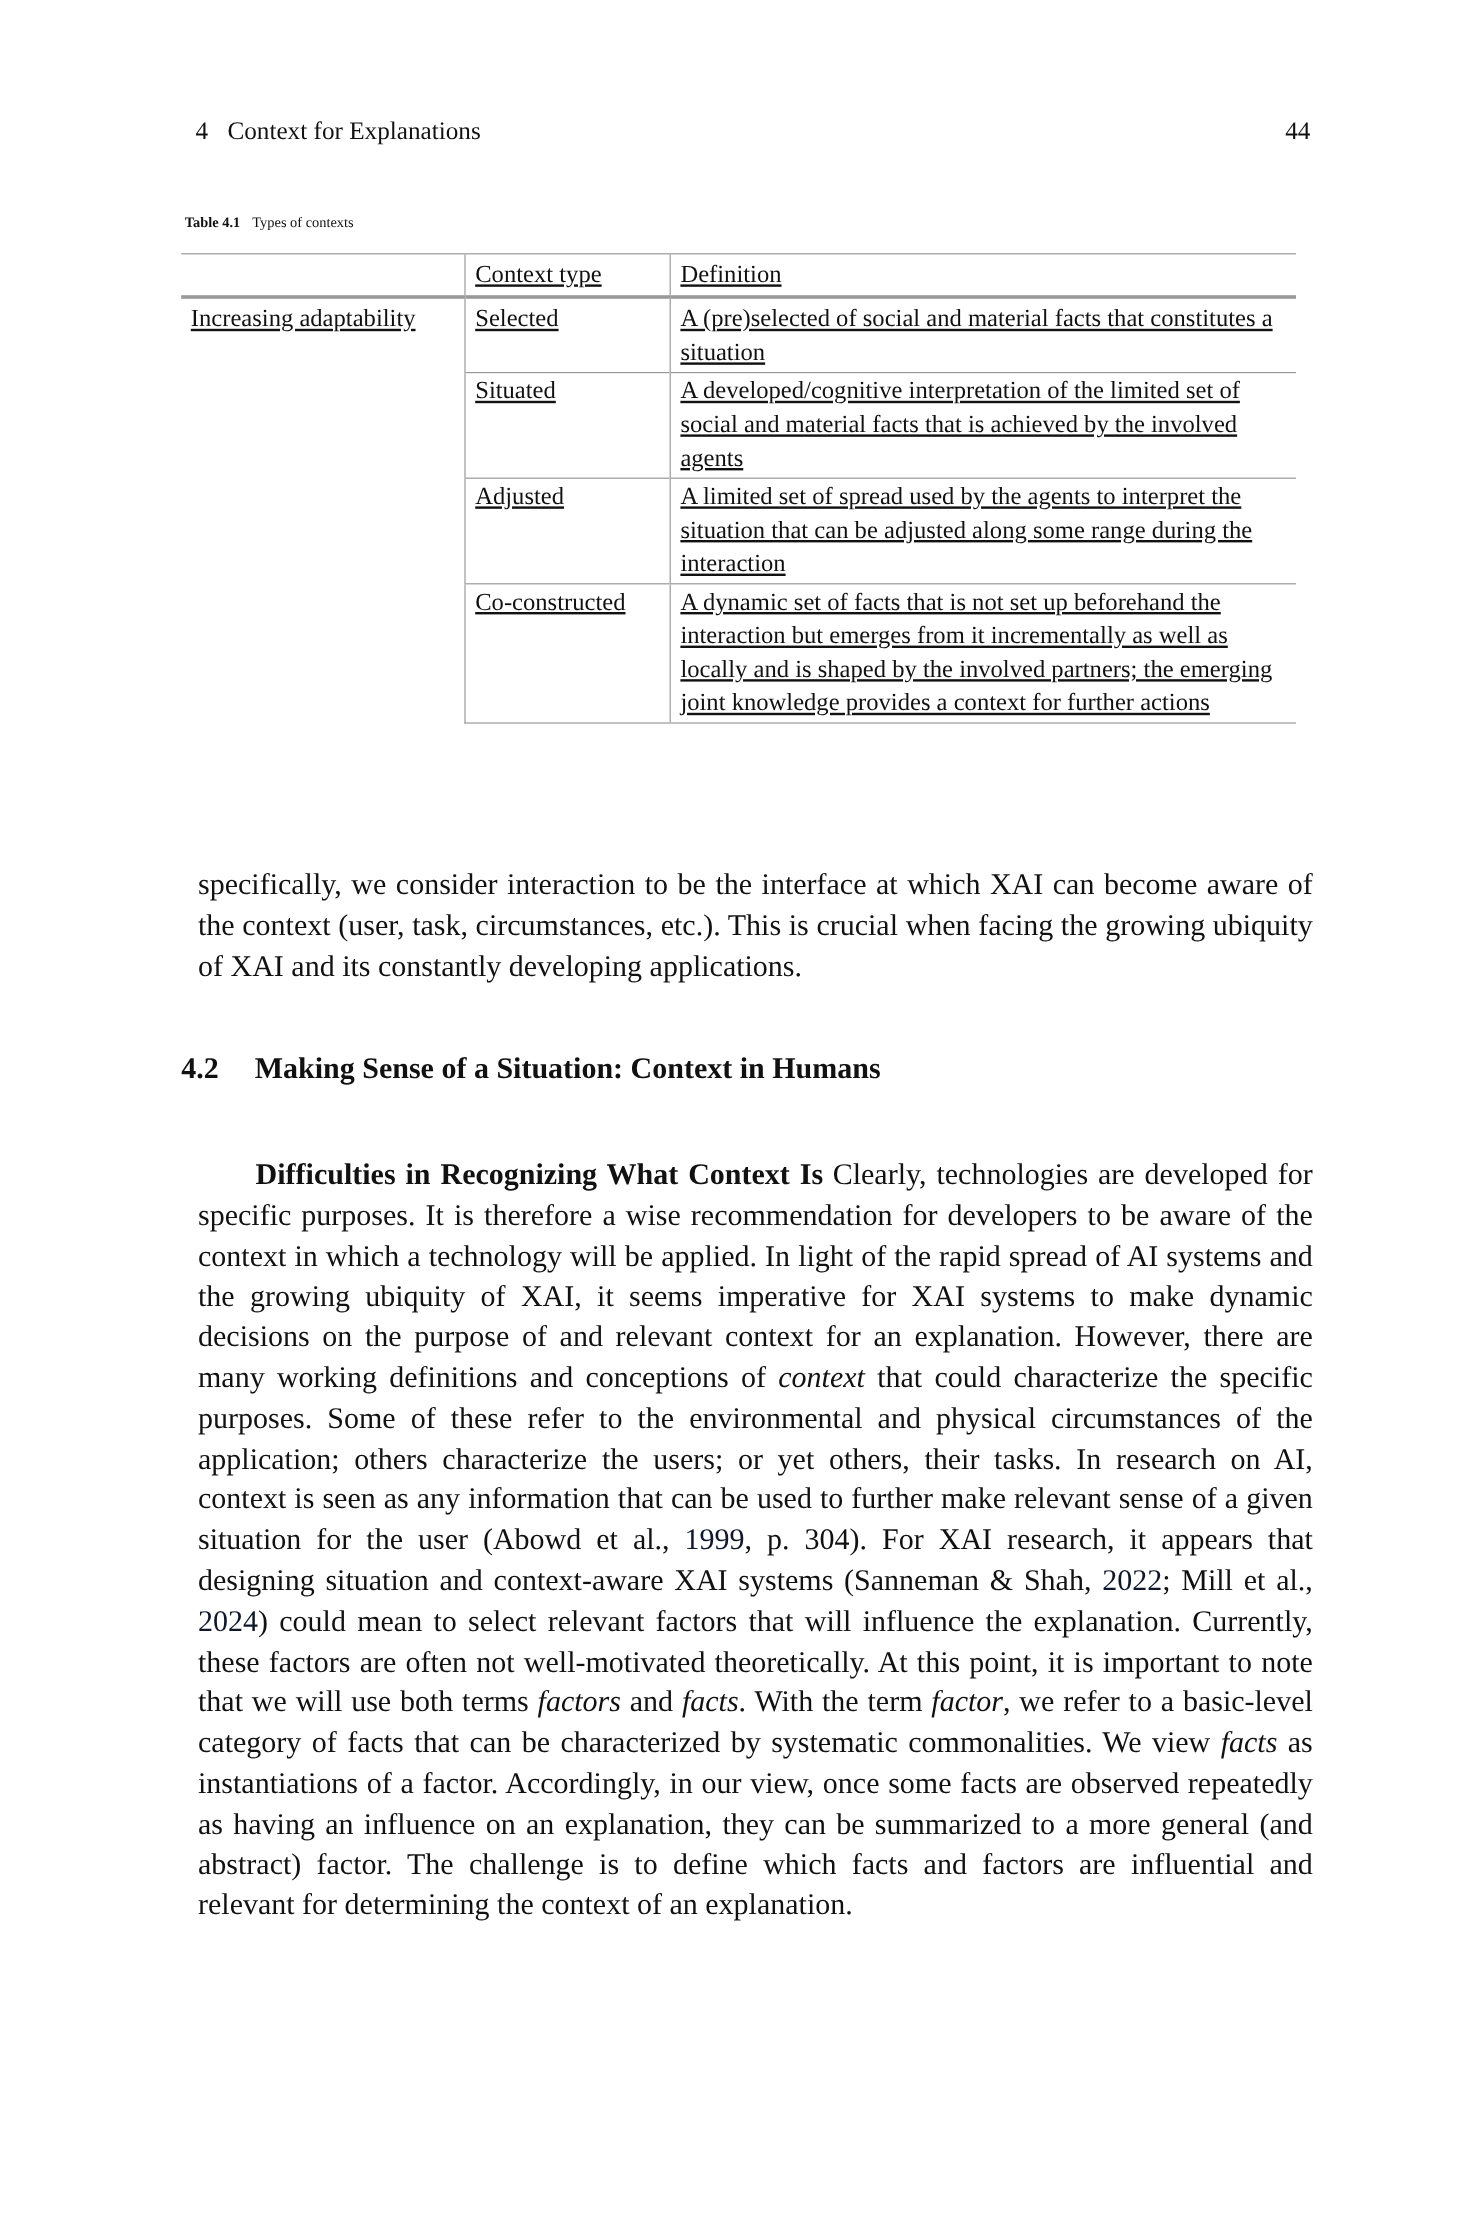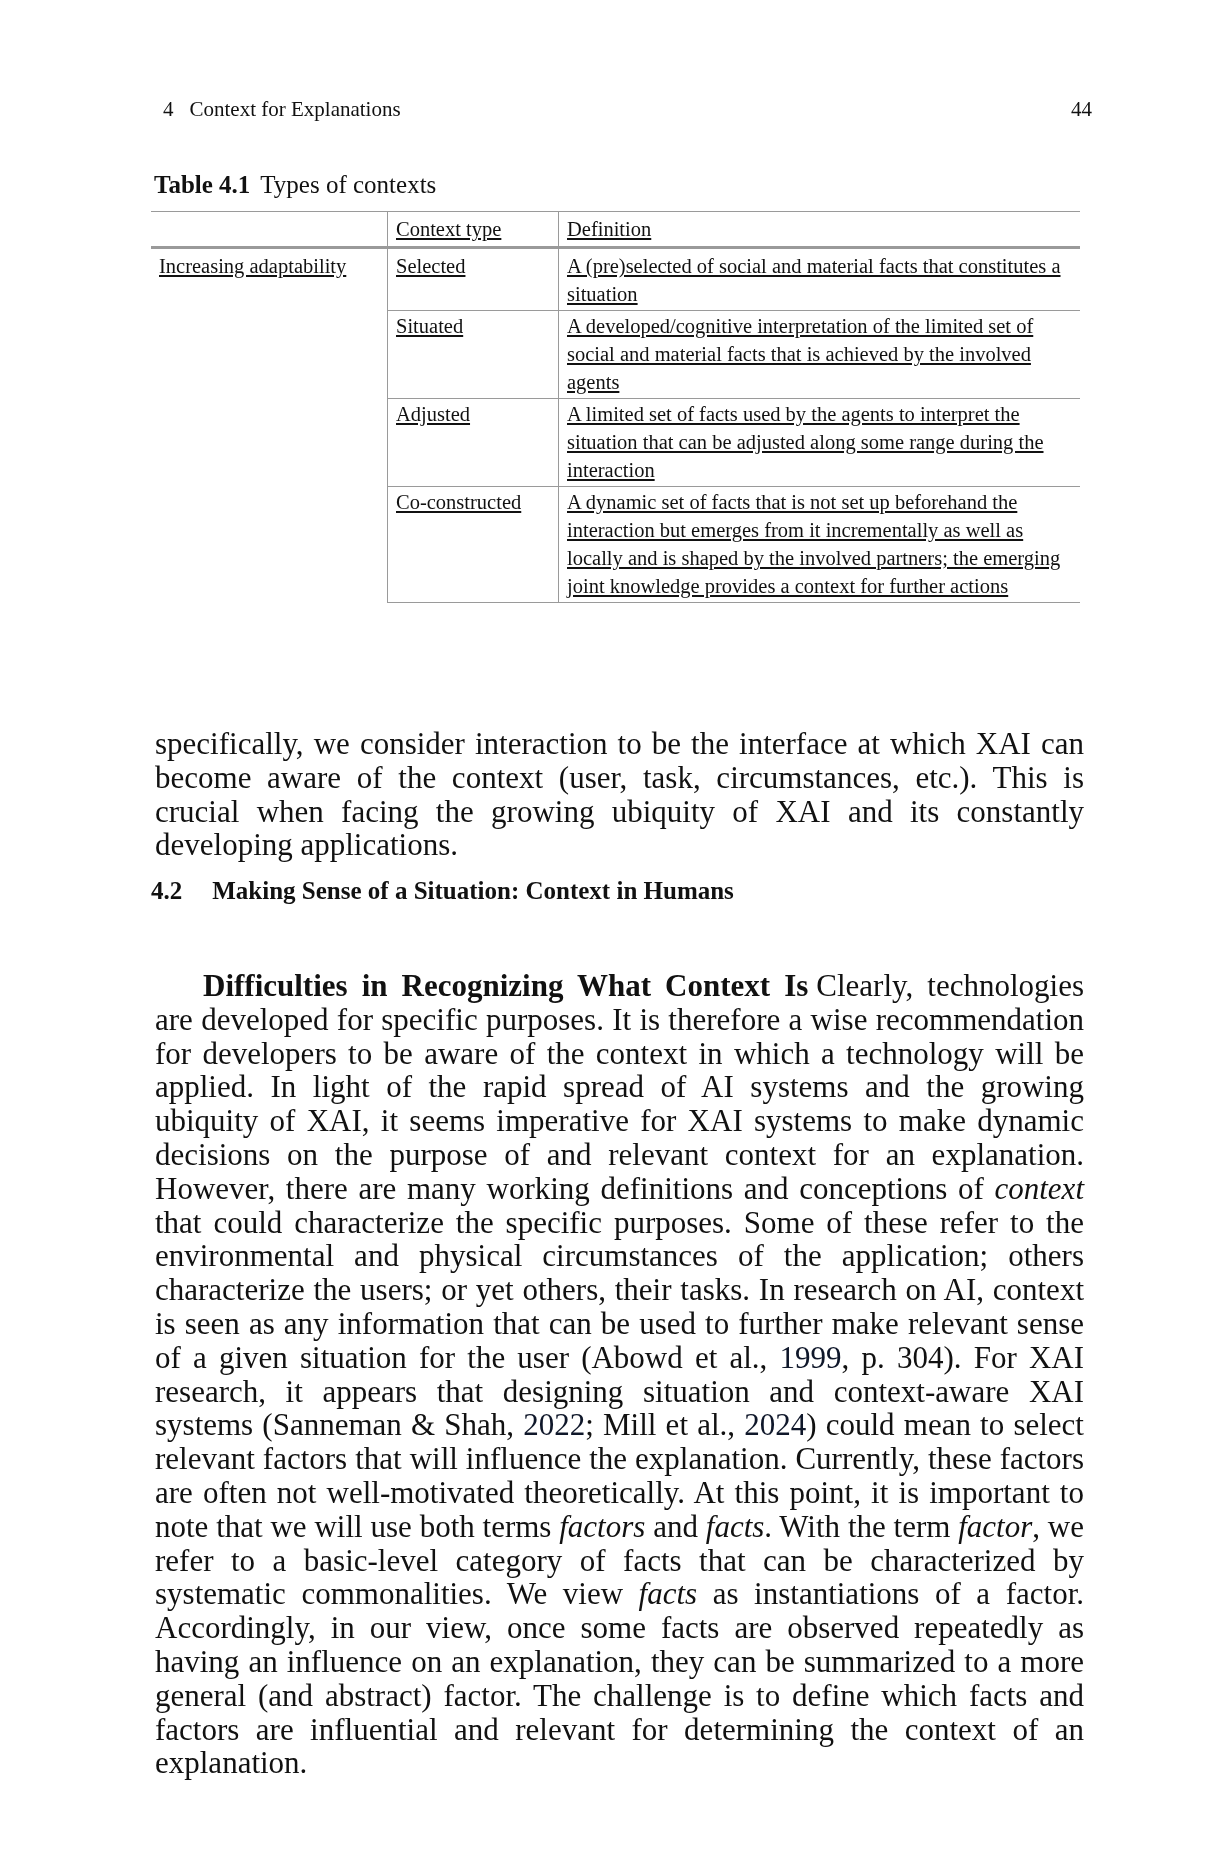--- a/index.html
+++ b/index.html
@@ -9,21 +9,21 @@
     }
     .page { position: absolute; left: 151px; top: 0; width: 929px; }
 
     .running-head {
       position: absolute; top: 97px; left: 0; width: 929px;
       font-size: 21px; line-height: 24px; display: flex; justify-content: space-between; margin-left: 12px;
     }
     .running-head .chap-num { margin-right: 16px; }
 
     .table-caption {
-      position: absolute; top: 173px; left: 3px; font-size: 25px; line-height: 24px; text-align: center;
+      position: absolute; top: 173px; left: 3px; font-size: 12px; line-height: 24px; text-align: center;
     }
     .table-caption .cap-label { font-weight: bold; margin-right: 10px; }
 
     .ctx-table {
       position: absolute; top: 211px; left: 0; width: 929px;
       border-collapse: collapse; font-size: 20.5px; line-height: 28px;
     }
     .ctx-table td, .ctx-table th {
       font-weight: normal; text-align: left; vertical-align: top; padding: 1px 8px 2px 8px; text-decoration: underline;
     }
@@ -32,21 +32,21 @@
     .ctx-table .col-type { width: 154px; border-left: 1.5px solid #9a9a9a; }
     .ctx-table .col-def { border-left: 1.5px solid #9a9a9a; }
     .ctx-table tbody tr + tr td.col-type,
     .ctx-table tbody tr + tr td.col-def { border-top: 1.5px solid #9a9a9a; }
     .ctx-table tbody tr:last-child td { border-bottom: 1.5px solid #9a9a9a; }
     .ctx-table tbody tr td.col-axis { border-bottom: none; }
     .ctx-table tbody tr:last-child td.col-axis { border-bottom: 1.5px solid #9a9a9a; }
     .ctx-table tbody tr:first-child td { padding-top: 3px; }
 
     .body-text {
-      position: absolute; left: 4px; width: 929px; font-size: 31px; line-height: 33.8px;
+      position: absolute; left: 14px; width: 929px; font-size: 25px; line-height: 33.8px;
       text-align: justify; hyphens: none;
     }
     .p1 { top: 696px; }
     .section-heading {
       position: absolute; top: 853px; left: 0; font-size: 25px; font-weight: bold; line-height: 34px;
     }
     .section-heading .sec-num { margin-right: 30px; }
     .p2 { top: 938px; }
     .run-in { font-weight: bold; margin-right: 8px; margin-left: 48px; }
     .cite { color: #0f172a; }
@@ -81,21 +81,21 @@
         <td class="col-axis" rowspan="4">Increasing adaptability</td>
         <td class="col-type">Selected</td>
         <td class="col-def">A (pre)selected of social and material facts that constitutes a situation</td>
       </tr>
       <tr>
         <td class="col-type">Situated</td>
         <td class="col-def">A developed/cognitive interpretation of the limited set of social and material facts that is achieved by the involved agents</td>
       </tr>
       <tr>
         <td class="col-type">Adjusted</td>
-        <td class="col-def">A limited set of facts used by the agents to interpret the situation that can be adjusted along some range during the interaction</td>
+        <td class="col-def">A limited set of spread used by the agents to interpret the situation that can be adjusted along some range during the interaction</td>
       </tr>
       <tr>
         <td class="col-type">Co-constructed</td>
         <td class="col-def">A dynamic set of facts that is not set up beforehand the interaction but emerges from it incrementally as well as locally and is shaped by the involved partners; the emerging joint knowledge provides a context for further actions</td>
       </tr>
     </tbody>
   </table>
 
   <p class="body-text p1">specifically, we consider interaction to be the interface at which XAI can become aware of the context (user, task, circumstances, etc.). This is crucial when facing the growing ubiquity of XAI and its constantly developing applications.</p>
 

